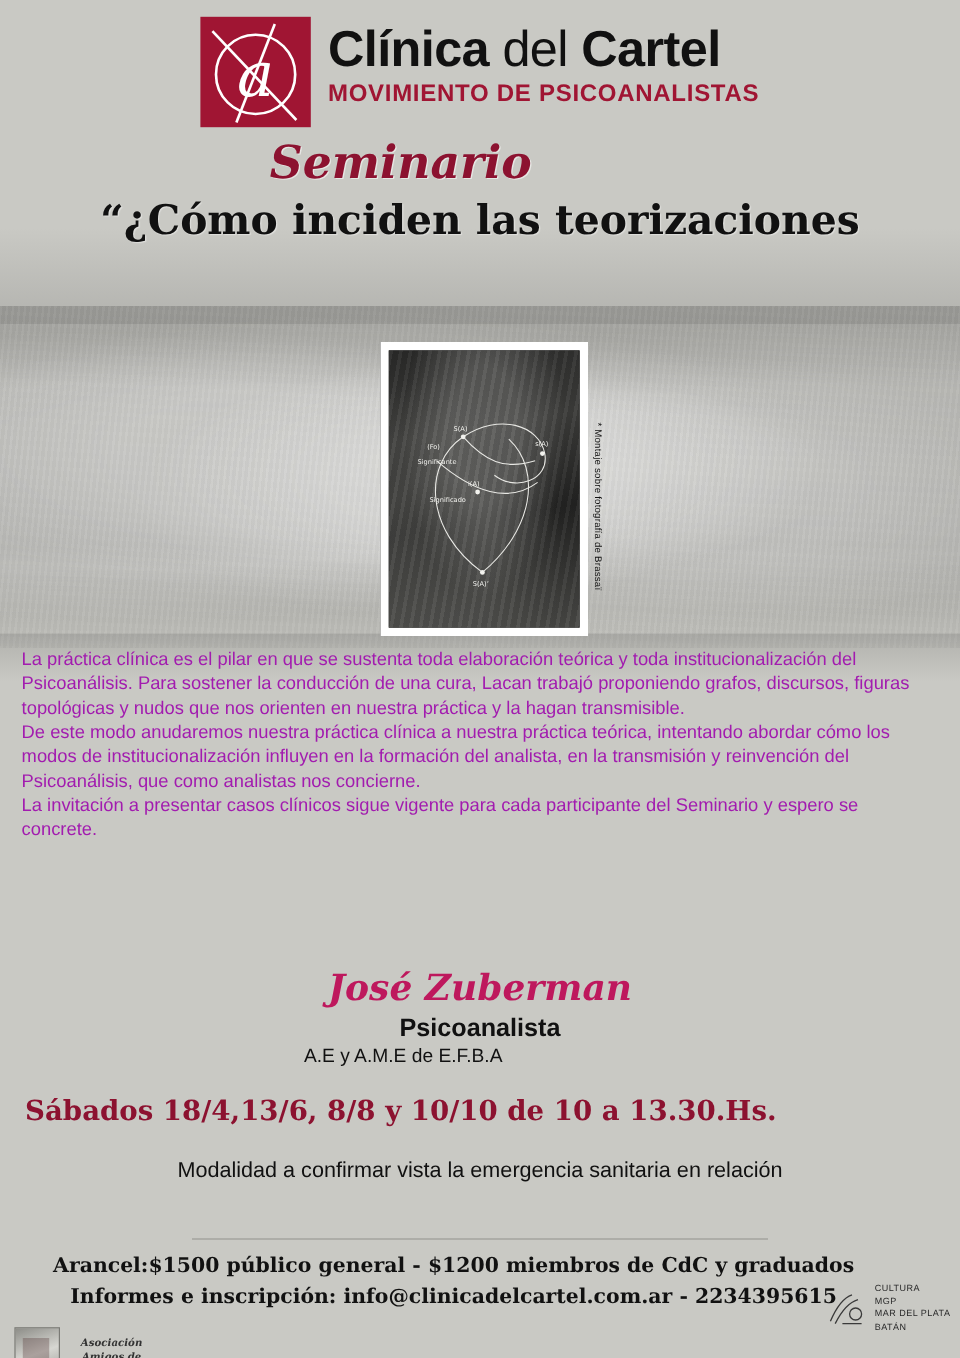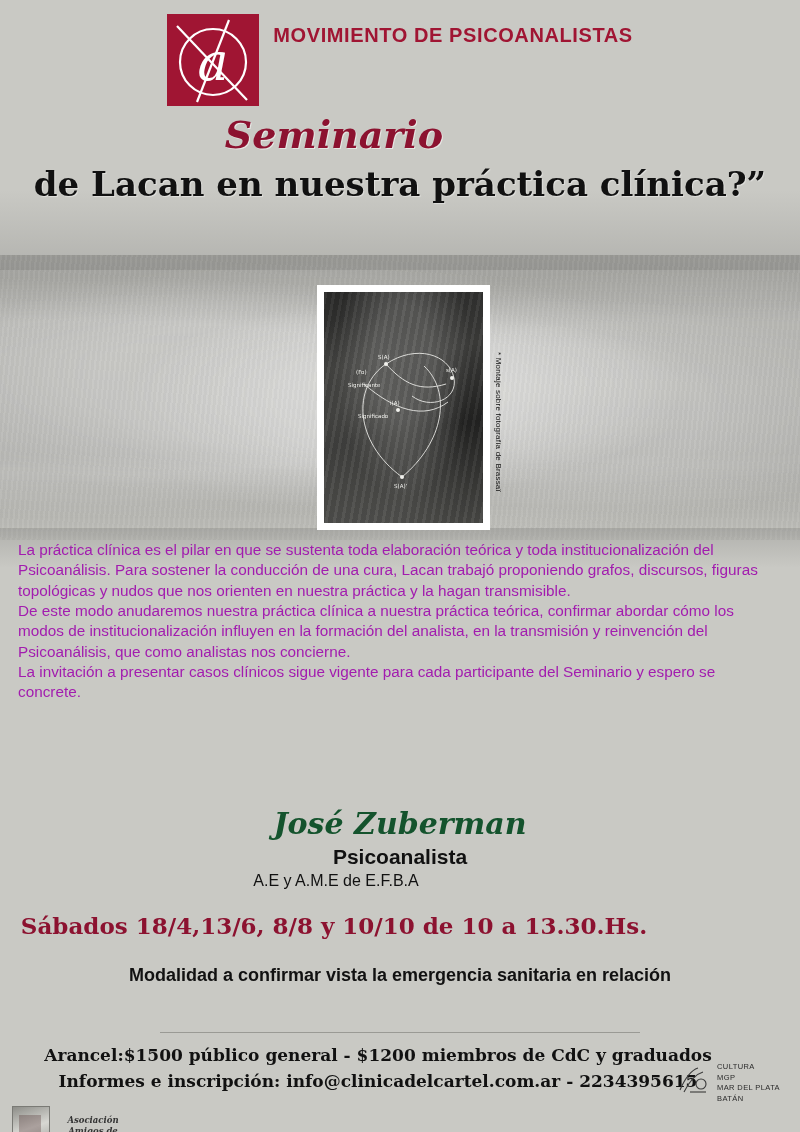--- a/index.html
+++ b/index.html
@@ -103,37 +103,37 @@
     position:absolute;left:18px;top:540px;width:764px;
     font-size:15.3px;line-height:1.33;color:#a21caf;
   }
   .body-text p{margin:0 0 0 0;}
   .body-text p.b{font-weight:bold;}
 
   
   .speaker{
     position:absolute;left:0;top:806px;width:800px;text-align:center;
     font-family:"DejaVu Serif", serif;font-style:italic;font-weight:bold;
-    font-size:30px;color:#14532d;
+    font-size:30px;color:#be185d;
   }
   .speaker-role{
     position:absolute;left:0;top:845px;width:800px;text-align:center;
     font-size:21px;font-weight:bold;color:#111;
   }
   .speaker-aff{
     position:absolute;left:0;top:872px;width:672px;text-align:center;
     font-size:16px;color:#111;
   }
   .dates{
     position:absolute;left:0;top:912px;width:668px;text-align:center;
     font-family:"DejaVu Serif", serif;font-weight:bold;font-size:23px;color:#8c1230;
   }
   .modality{
     position:absolute;left:0;top:962px;width:800px;text-align:center;
-    font-size:18px;font-weight:bold;color:#111;line-height:1.45;
+    font-size:18px;font-weight:normal;color:#111;line-height:1.45;
   }
   .rule{
     position:absolute;left:160px;top:1032px;width:480px;height:1px;background:#9a9a95;
   }
 
   
   .footer{
     position:absolute;left:0;top:1042px;width:716px;text-align:center;
     font-family:"DejaVu Serif", serif;font-weight:bold;font-size:17px;color:#111;
     line-height:1.55;
@@ -151,22 +151,22 @@
   }
   .fl-img:after{
     content:"";position:absolute;left:6px;top:8px;width:22px;height:30px;
     background:rgba(90,60,60,.35);
   }
   .fl-text{
     margin-left:6px;font-size:8.5px;line-height:1.25;color:#333;text-align:center;
     font-family:"DejaVu Serif", serif;font-style:italic;font-weight:bold;
   }
   .footer-right-logo{
-    position:absolute;right:20px;top:1062px;width:120px;height:56px;
-    display:flex;align-items:flex-start;justify-content:flex-end;
+    position:absolute;right:8px;top:1062px;width:120px;height:56px;
+    display:flex;align-items:center;justify-content:flex-end;
   }
   .fr-mark{width:34px;height:34px;position:relative;flex:none;margin-right:7px;}
   .fr-text{font-size:7.5px;line-height:1.4;color:#2a2a2a;letter-spacing:.4px;}
 </style>
 </head>
 <body>
 
 <div class="bg-top-fade"></div>
 <div class="bg-band"></div>
 <div class="bg-bot-fade"></div>
@@ -174,27 +174,32 @@
 <div class="logo-row">
   <div class="logo-mark">
     <svg width="92" height="92" viewBox="0 0 92 92" aria-hidden="true">
       <circle cx="46" cy="48" r="33" fill="none" stroke="#ffffff" stroke-width="2.2"></circle>
       <path d="M10 12 L80 86" stroke="#ffffff" stroke-width="2.2" fill="none"></path>
       <path d="M62 6 L30 88" stroke="#ffffff" stroke-width="2.2" fill="none"></path>
       <text x="46" y="66" font-family="DejaVu Serif, serif" font-size="52" font-style="italic" fill="#ffffff" text-anchor="middle">a</text>
     </svg>
   </div>
   <div class="logo-text">
+    <div class="logo-title">
+      <span>Clínica</span>
+      <span class="thin">del</span>
+      <span>Cartel</span>
+    </div>
     <div class="logo-sub">MOVIMIENTO DE PSICOANALISTAS</div>
   </div>
 </div>
 
 <div class="seminario">Seminario</div>
 <div class="maintitle">
-  <div>de Lacan en nuestra práctica clínica?”</div>
+  <div>“¿Cómo inciden las teorizaciones</div>
 </div>
 
 <div class="photo-wrap">
   <div class="photo-inner">
     <svg width="159" height="231" viewBox="0 0 159 231" style="position:absolute;left:0;top:0;z-index:3">
       <g fill="none" stroke="#e8e8e4" stroke-width="0.9">
         <path d="M78 185 C 30 150, 28 95, 62 72 C 92 52, 125 62, 130 86 C 134 108, 106 118, 88 104"></path>
         <path d="M78 185 C 120 150, 128 100, 100 74"></path>
         <path d="M40 92 C 70 118, 100 128, 124 110"></path>
         <path d="M62 72 C 80 92, 96 100, 122 92"></path>
@@ -212,21 +217,21 @@
         <text x="24" y="95">Significante</text>
         <text x="34" y="126">Significado</text>
       </g>
     </svg>
   </div>
 </div>
 <div class="photo-caption">* Montaje sobre fotografía de Brassaï</div>
 
 <div class="body-text">
   <p>La práctica clínica es el pilar en que se sustenta toda elaboración teórica y toda institucionalización del Psicoanálisis. Para sostener la conducción de una cura, Lacan trabajó proponiendo grafos, discursos, figuras topológicas y nudos que nos orienten en nuestra práctica y la hagan transmisible.</p>
-  <p>De este modo anudaremos nuestra práctica clínica a nuestra práctica teórica, confirmar abordar cómo los modos de institucionalización influyen en la formación del analista, en la transmisión y reinvención del Psicoanálisis, que como analistas nos concierne.</p>
+  <p>De este modo anudaremos nuestra práctica clínica a nuestra práctica teórica, intentando abordar cómo los modos de institucionalización influyen en la formación del analista, en la transmisión y reinvención del Psicoanálisis, que como analistas nos concierne.</p>
   <p>La invitación a presentar casos clínicos sigue vigente para cada participante del Seminario y espero se concrete.</p>
 </div>
 
 <div class="speaker">José Zuberman</div>
 <div class="speaker-role">Psicoanalista</div>
 <div class="speaker-aff">A.E y A.M.E de E.F.B.A</div>
 
 <div class="dates">Sábados 18/4,13/6, 8/8 y 10/10 de 10 a 13.30.Hs.</div>
 <div class="modality">
   <div>Modalidad a confirmar vista la emergencia sanitaria en relación</div>

